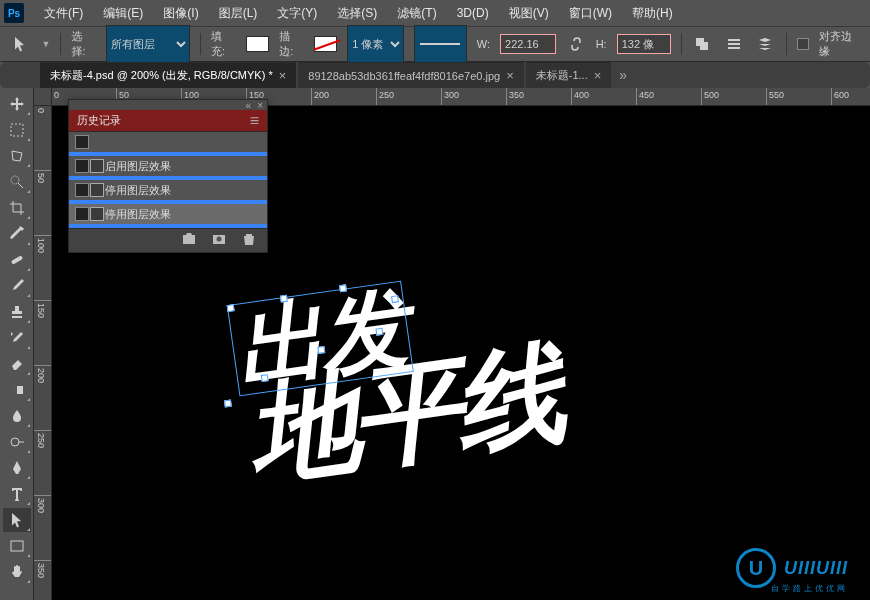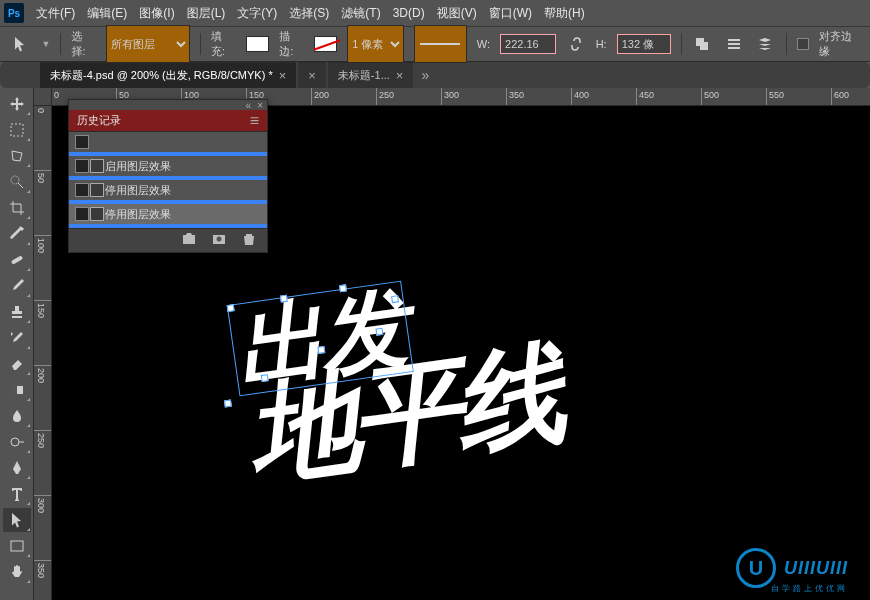--- a/index.html
+++ b/index.html
@@ -1,26 +1,26 @@
 <!DOCTYPE html>
 <html><head>
 <meta charset="utf-8">
 <style>
 * { margin: 0; padding: 0; box-sizing: border-box; font-family: "Microsoft YaHei", Arial, sans-serif; }
 body { width: 870px; height: 600px; background: #535353; overflow: hidden; position: relative; }
 
-.titlebar { height: 26px; background: #535353; display: flex; align-items: center; padding: 0 4px; gap: 12px; color: #e6e6e6; font-size: 12px; }
+.titlebar { height: 26px; background: #535353; display: flex; align-items: center; padding: 0 4px; gap: 20px; color: #e6e6e6; font-size: 12px; }
 .titlebar .ps-logo { width: 20px; height: 20px; background: #001e36; color: #31a8ff; font-size: 10px; font-weight: bold; display: flex; align-items: center; justify-content: center; border-radius: 2px; }
 .titlebar .menu-item { cursor: default; white-space: nowrap; }
 
 .optionsbar { height: 36px; background: #535353; border-top: 1px solid #383838; border-bottom: 1px solid #2a2a2a; display: flex; align-items: center; padding: 0 8px; gap: 10px; color: #d0d0d0; font-size: 11px; }
 .optionsbar .tool-ind { width: 24px; height: 24px; display: flex; align-items: center; justify-content: center; }
 .optionsbar .divider { width: 1px; height: 22px; background: #383838; }
 .optionsbar .label { color: #d0d0d0; }
-.optionsbar select, .optionsbar .dropdown { background: #a16207; color: #d0d0d0; border: 1px solid #2a2a2a; height: 38px; font-size: 11px; padding: 0 0; }
+.optionsbar select, .optionsbar .dropdown { background: #0c4a6e; color: #d0d0d0; border: 1px solid #2a2a2a; height: 38px; font-size: 11px; padding: 0 0; }
 .optionsbar .swatch { width: 24px; height: 16px; border: 1px solid #2a2a2a; }
 .optionsbar .swatch.white { background: #fff; }
 .optionsbar .swatch.stroke { background: #fff; position: relative; }
 .optionsbar .swatch.stroke::after { content: ""; position: absolute; left: -2px; top: 7px; width: 28px; height: 2px; background: #d00; transform: rotate(-20deg); }
 .optionsbar .numfield { background: #3f3f3f; border: 1px solid #fca5a5; color: #d0d0d0; width: 56px; height: 20px; font-size: 11px; padding: 0 4px; }
 .optionsbar .linkbtn { width: 20px; height: 20px; display: flex; align-items: center; justify-content: center; color: #d0d0d0; }
 .optionsbar .iconbtn { width: 22px; height: 22px; display: flex; align-items: center; justify-content: center; color: #d0d0d0; cursor: default; }
 .optionsbar .checkbox { width: 12px; height: 12px; border: 1px solid #888; background: #3f3f3f; }
 .optionsbar .strokeline { width: 40px; height: 2px; background: #d0d0d0; }
 
@@ -146,20 +146,21 @@
   <div class="checkbox"></div>
   <span class="label">对齐边缘</span>
 </div>
 
 <div class="tabbar">
   <div class="tab active">
       <span>未标题-4.psd @ 200% (出发, RGB/8/CMYK) *</span>
       <span class="close">×</span>
     </div>
   <div class="tab">
+      <span>89128ab53db361ffeaf4fdf8016e7e0.jpg</span>
       <span class="close">×</span>
     </div>
   <div class="tab">
       <span>未标题-1...</span>
       <span class="close">×</span>
     </div>
   <div class="tab-nav">»</div>
 </div>
 
 <div class="workspace">

